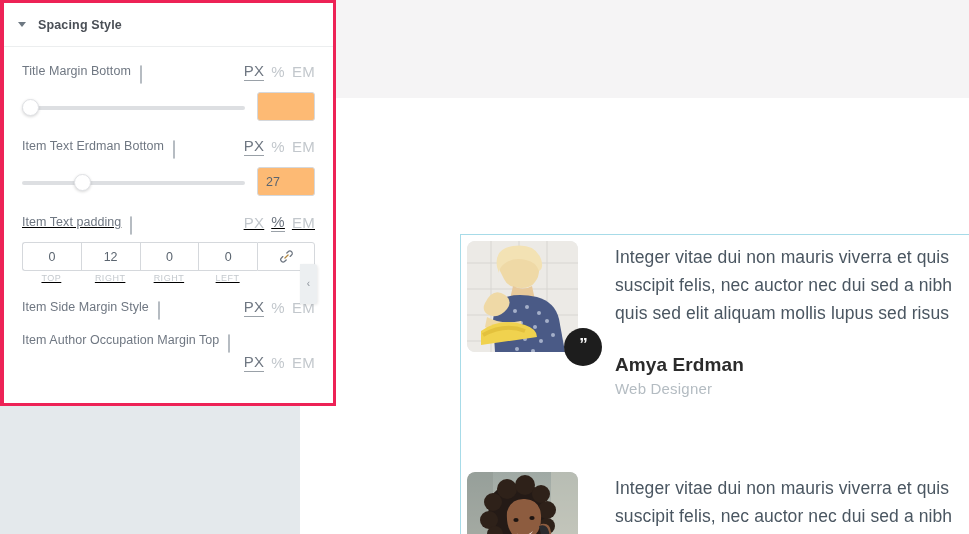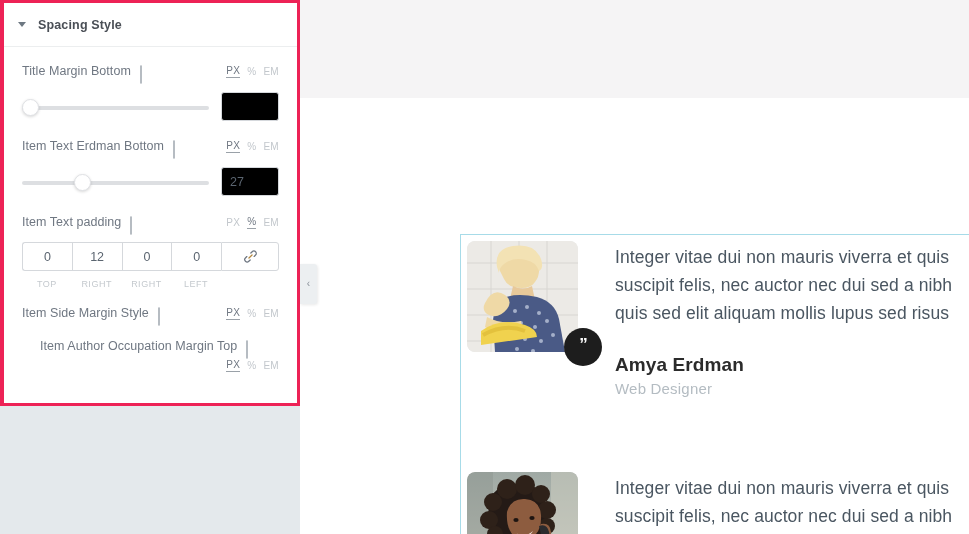--- a/index.html
+++ b/index.html
@@ -116,21 +116,21 @@
     position: absolute;
     left: 0; top: 0;
     width: 300px;
     height: 534px;
     background: #e4e9ec;
   }
   #panel {
     position: absolute;
     left: 0;
     top: 0;
-    width: 300px;
+    width: 336px;
     height: 406px;
     background: #ffffff;
     border: 3px solid #ed2256;
     border-left: 4px solid #ed2256;
     box-sizing: border-box;
     overflow: hidden;
   }
   #panel-inner {
     position: absolute;
     left: 0; top: 0; right: 0; bottom: 0;
@@ -201,21 +201,21 @@
     align-items: center;
     gap: 7px;
   }
   .units.wrapped {
     margin-left: auto;
     position: absolute;
     right: 0;
     top: 20px;
   }
   .unit {
-    font-size: 10px;
+    font-size: 15px;
     color: #c2c7cc;
     letter-spacing: 0.3px;
     cursor: pointer;
     text-align: center;
   }
   .unit.active {
     color: #6f7782;
     border-bottom: 1px solid #9aa1a8;
     padding-bottom: 1px;
   }
@@ -254,21 +254,21 @@
   .num-input {
     width: 58px;
     height: 29px;
     border: 1px solid #d5d8dc;
     border-radius: 3px;
     box-sizing: border-box;
     font-family: "Liberation Sans", sans-serif;
     font-size: 12.5px;
     color: #5b6570;
     padding: 0 8px;
-    background: #000000;
+    background: #fdba74;
     outline: none;
   }
 
   
   .dims {
     display: flex;
     margin-top: 8px;
   }
   .dim-cell {
     flex: 1 1 0;
@@ -297,21 +297,21 @@
     display: flex;
     align-items: center;
     justify-content: center;
     background: #fff;
     cursor: pointer;
   }
   .dim-caption {
     font-size: 9px;
     color: #c4c9ce;
     letter-spacing: 0.5px;
-    margin-top: 8px;
+    margin-top: 2px;
     text-align: center;
   }
 
   
   #collapse-handle {
     position: absolute;
     left: 300px;
     top: 264px;
     width: 17px;
     height: 40px;
@@ -487,21 +487,21 @@
       </div>
       <div class="slider-row">
         <div class="slider">
           <div class="track"></div>
           <div class="thumb" style="left:52px;"></div>
         </div>
         <input class="num-input" value="27" style="">
       </div>
     </div>
 
-    <div class="control" style="margin-top:14px;">
+    <div class="control" style="margin-top:14px;text-decoration:underline;">
       <div class="ctrl-head">
         <span class="ctrl-label">Item Text padding</span>
         <span class="monitor-icon"><span class="scr"></span><span class="stand"></span></span>
         <span class="units">
           <span class="unit">PX</span>
           <span class="unit active">%</span>
           <span class="unit">EM</span>
         </span>
       </div>
       <div class="dims">
@@ -548,21 +548,21 @@
         <span class="monitor-icon"><span class="scr"></span><span class="stand"></span></span>
         <span class="units">
           <span class="unit active">PX</span>
           <span class="unit">%</span>
           <span class="unit">EM</span>
         </span>
       </div>
     </div>
 
     <div class="control" style="margin-top:14px;">
-      <div class="ctrl-head" style="height:44px; align-items:flex-start;margin-left:18px;">
+      <div class="ctrl-head" style="height:44px; align-items:flex-start;">
         <span class="ctrl-label">Item Author Occupation Margin Top</span>
         <span class="monitor-icon" style="margin-top:2px;"><span class="scr"></span><span class="stand"></span></span>
         <span class="units wrapped">
           <span class="unit active">PX</span>
           <span class="unit">%</span>
           <span class="unit">EM</span>
         </span>
       </div>
 
     </div>

